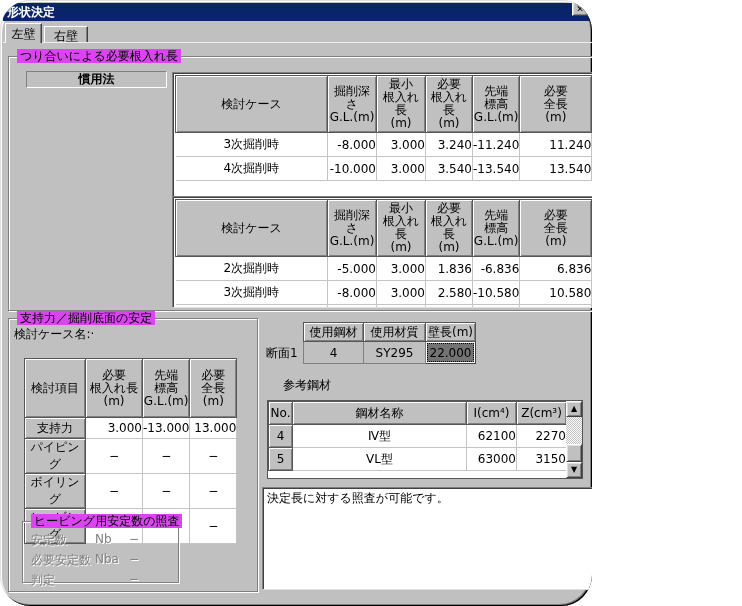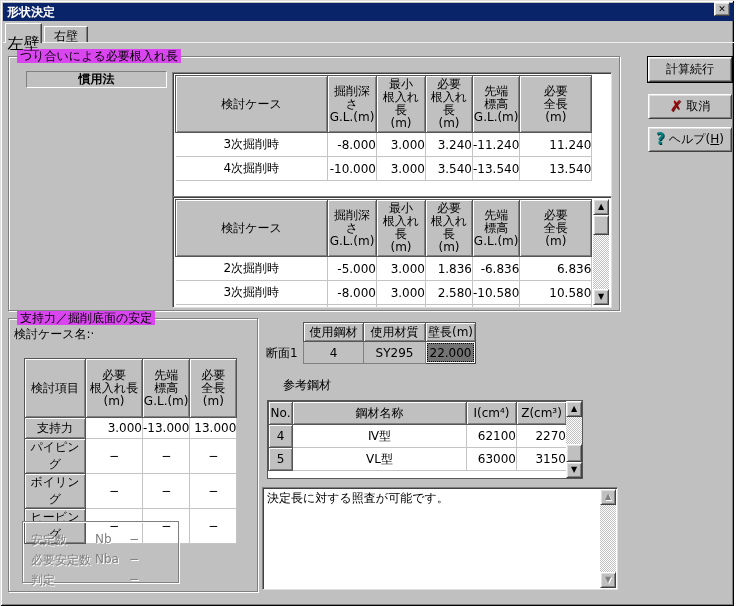--- a/index.html
+++ b/index.html
@@ -2,43 +2,44 @@
 <html><head>
 <meta charset="utf-8">
 <style>
   * { box-sizing: border-box; margin: 0; padding: 0; }
   html,body { background:#ffffff; }
   body, table, input {
     font-family: "DejaVu Sans", "Liberation Sans", sans-serif;
     font-size: 12px; color:#000;
   }
   .dialog {
-    position: relative; width: 734px; height: 606px; background:#c0c0c0;
+    position: relative; width: 592px; height: 606px; background:#c0c0c0;
     box-shadow: inset 1px 1px 0 #dfdfdf, inset -1px -1px 0 #000,
                 inset 2px 2px 0 #fff, inset -2px -2px 0 #808080;
     overflow: hidden;
+    border-radius: 31px;
   }
   .titlebar {
     position:absolute; left:3px; top:3px; width:736px; height:18px;
     background:#0a246a; display:flex; align-items:center;
   }
   .titletext { color:#fff; font-weight:bold; padding-left:4px; font-size:12px; }
   .closebtn {
     position:absolute; right:4px; top:2px; width:16px; height:14px;
     background:#c0c0c0; border:1px solid; border-color:#fff #404040 #404040 #fff;
     box-shadow: inset 1px 1px 0 #dfdfdf, inset -1px -1px 0 #808080;
     display:flex; align-items:center; justify-content:center;
     font-size:9px; font-weight:bold; line-height:1;
   }
   .tab {
     position:absolute; background:#c0c0c0; text-align:center;
     border-top:1px solid #fff; border-left:1px solid #fff; border-right:1px solid #404040;
     box-shadow: inset -1px 0 0 #808080;
   }
-  .tab.active { left:5px; top:23px; width:37px; height:20px; z-index:3; font-size:16px; padding-top:10px; }
+  .tab.active { left:5px; top:23px; width:37px; height:20px; z-index:3; font-size:12px; padding-top:2px; }
   .tab.inactive { left:44px; top:26px; width:44px; height:17px; z-index:1; font-size:12px; padding-top:1px; }
   .tabline { position:absolute; left:3px; top:42px; width:736px; height:1px; background:#efefef; z-index:2; }
 
   .groupbox {
     position:absolute; border:1px solid #808080;
     box-shadow: inset 1px 1px 0 #fff, 1px 1px 0 #fff;
   }
   .legend {
     position:absolute; top:-8px; left:8px; background:#d946ef; padding:0 3px;
     line-height:14px; white-space:nowrap;
@@ -327,20 +328,21 @@
     <tr style="height:21px;">
       <th class="rlc">ヒービング</th>
       <td class="dc case">−</td>
       <td class="dc case">−</td>
       <td class="dc case">−</td>
     </tr>
   </tbody>
     </table>
 
   <div class="groupbox disabled-group" style="left:22px; top:521px; width:157px; height:62px;">
+    <span class="legend" style="color:#000;">ヒービング用安定数の照査</span>
     <div style="padding-top:9px;">
       <div class="hv-row">
         <span class="hv-label">安定数</span>
         <span class="hv-sym">Nb</span>
         <span class="hv-val">−</span>
       </div>
       <div class="hv-row">
         <span class="hv-label">必要安定数</span>
         <span class="hv-sym">Nba</span>
         <span class="hv-val">−</span>

